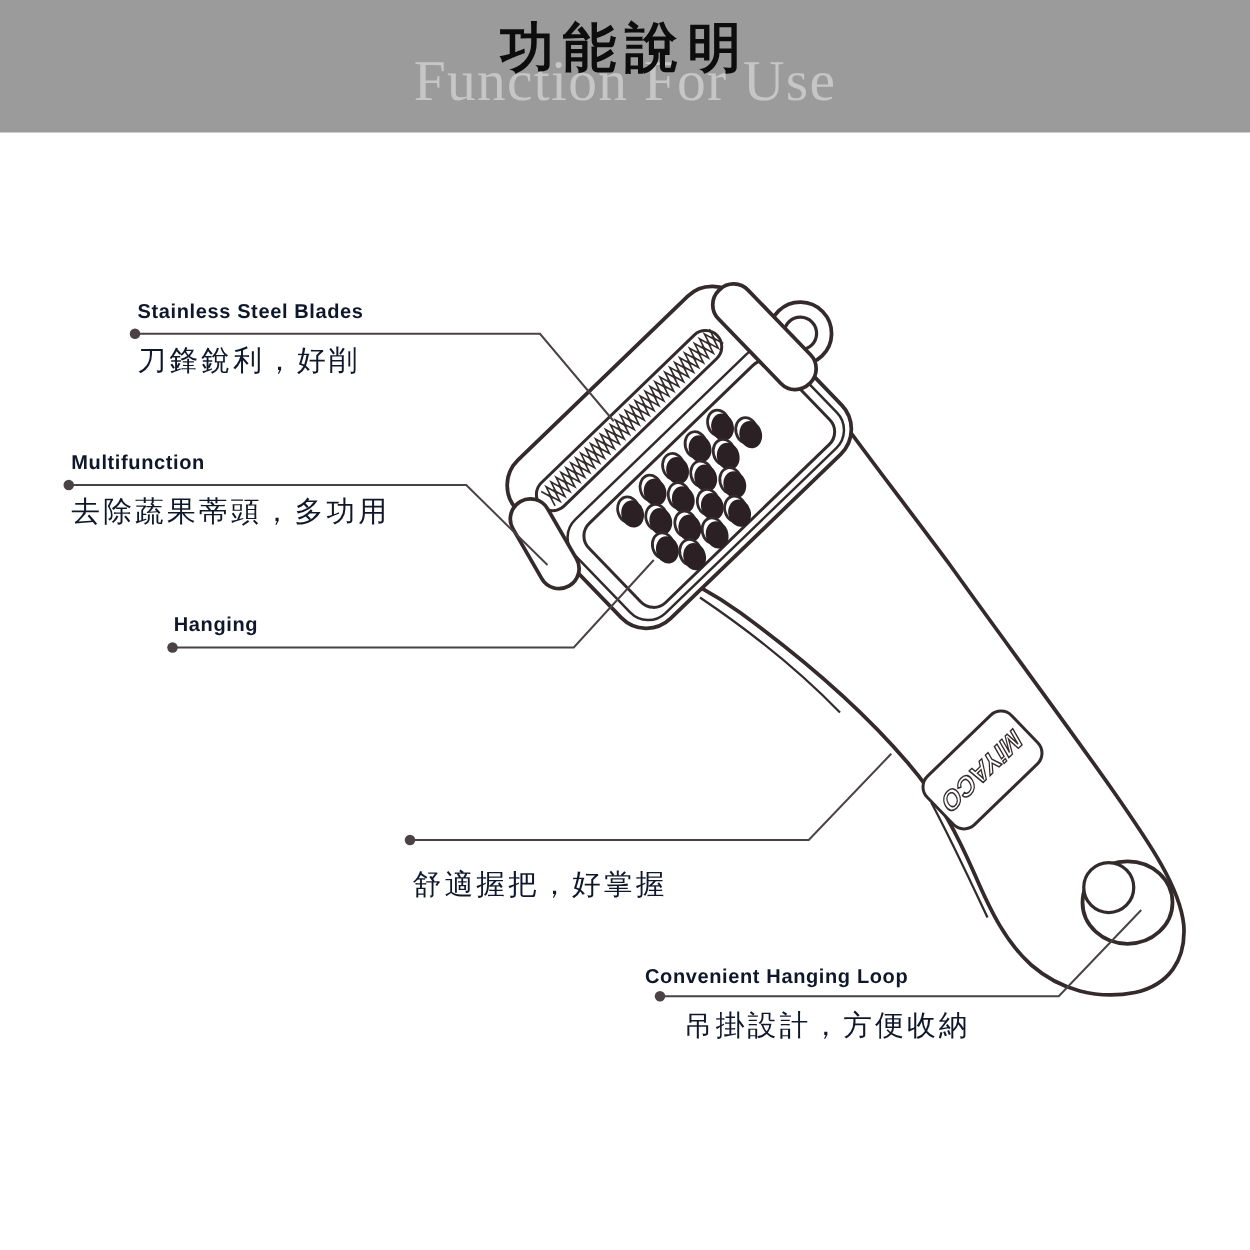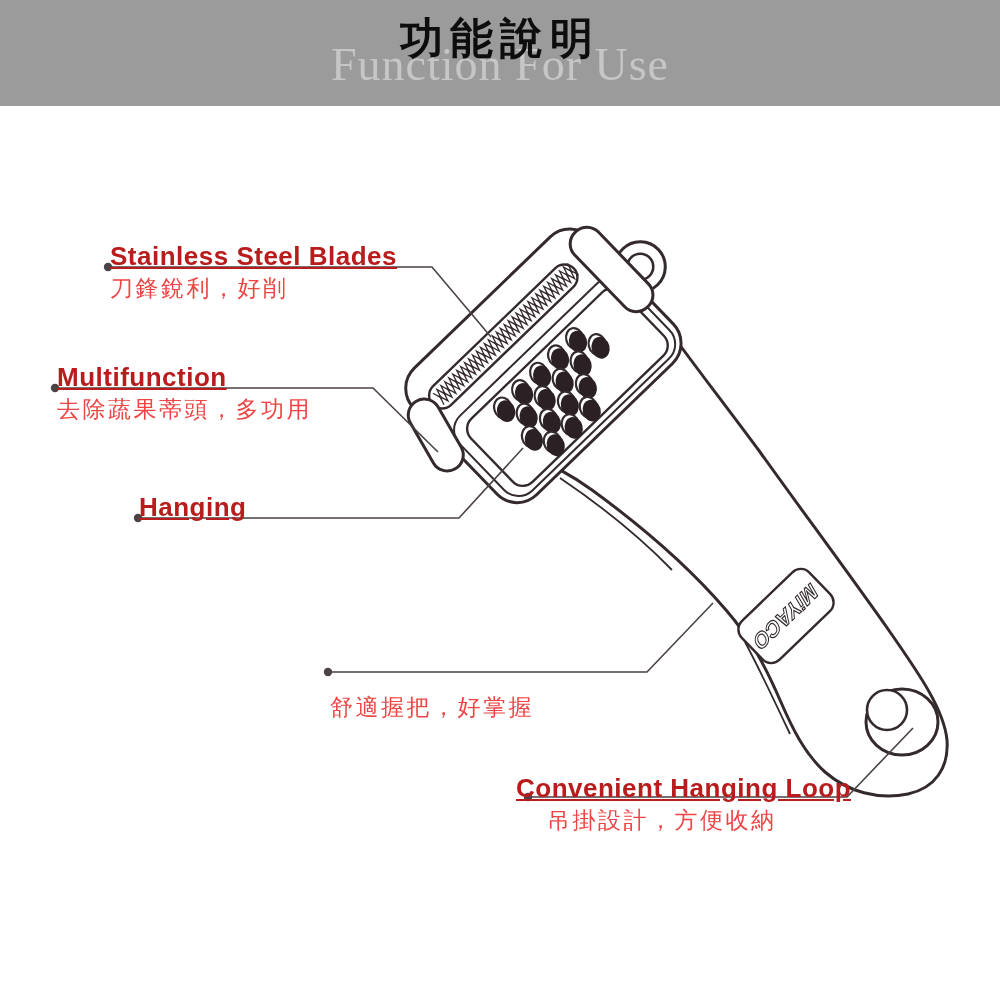--- a/index.html
+++ b/index.html
@@ -17,24 +17,24 @@
     font-size:46px;color:#c6c6c6;letter-spacing:1px;z-index:1;
   }
   .banner-zh{
     position:absolute;left:0;top:10px;width:1000px;text-align:center;
     font-family:Liberation Sans, sans-serif;
     font-weight:bold;font-size:43px;color:#0d0d0d;letter-spacing:7px;z-index:2;
   }
   .art{position:absolute;left:0;top:0;width:1000px;height:1000px;}
   .lbl{position:absolute;white-space:nowrap;}
   .lbl.en{
-    font-size:26px;font-weight:bold;color:#b91c1c;letter-spacing:0.5px;text-decoration:underline;
+    font-size:16px;font-weight:bold;color:#0f172a;letter-spacing:0.5px;
   }
   .lbl.zh{
-    font-size:23px;color:#ef4444;letter-spacing:2.5px;
+    font-size:23px;color:#0f172a;letter-spacing:2.5px;
   }
 </style>
 </head>
 <body>
 
 <div class="stage">
 
   <div class="banner">
     <div class="banner-en">Function For Use</div>
     <div class="banner-zh">功能說明</div>

